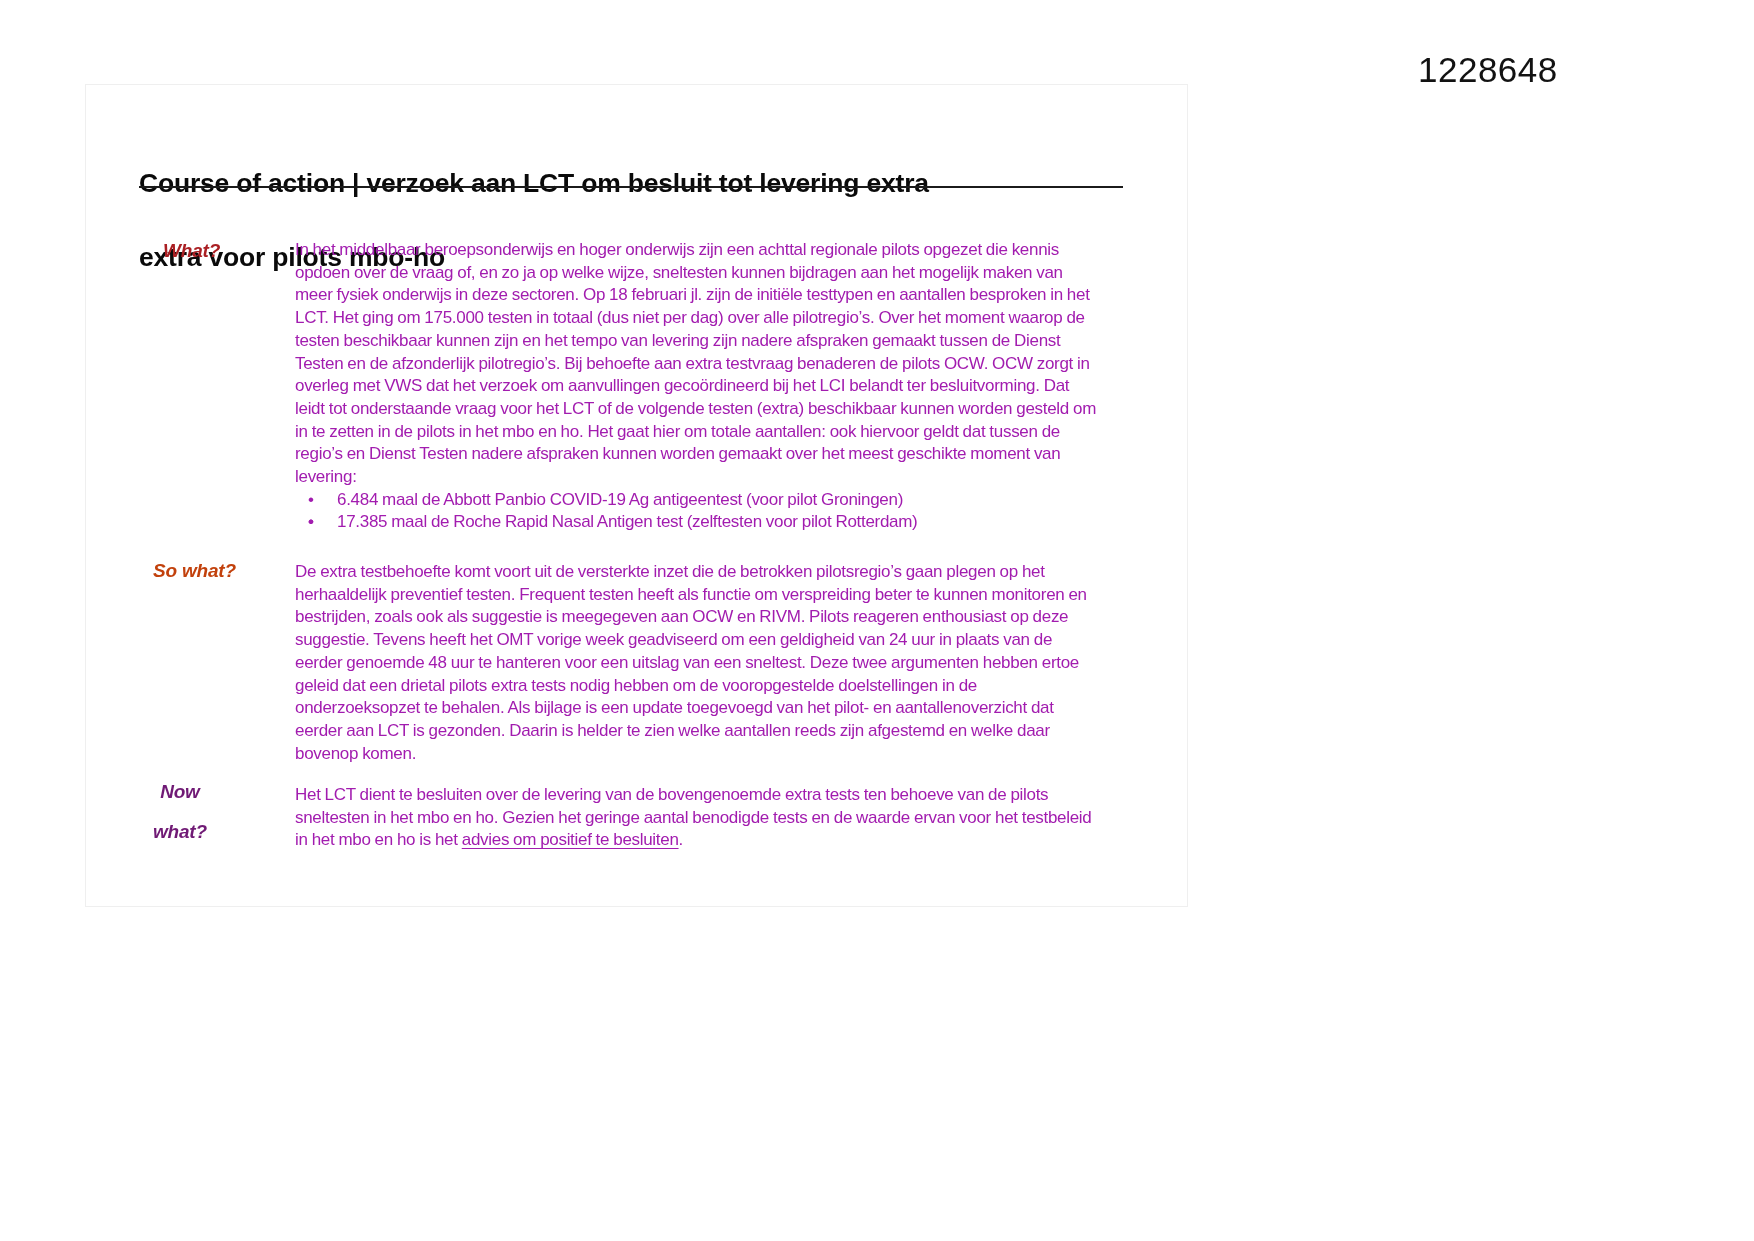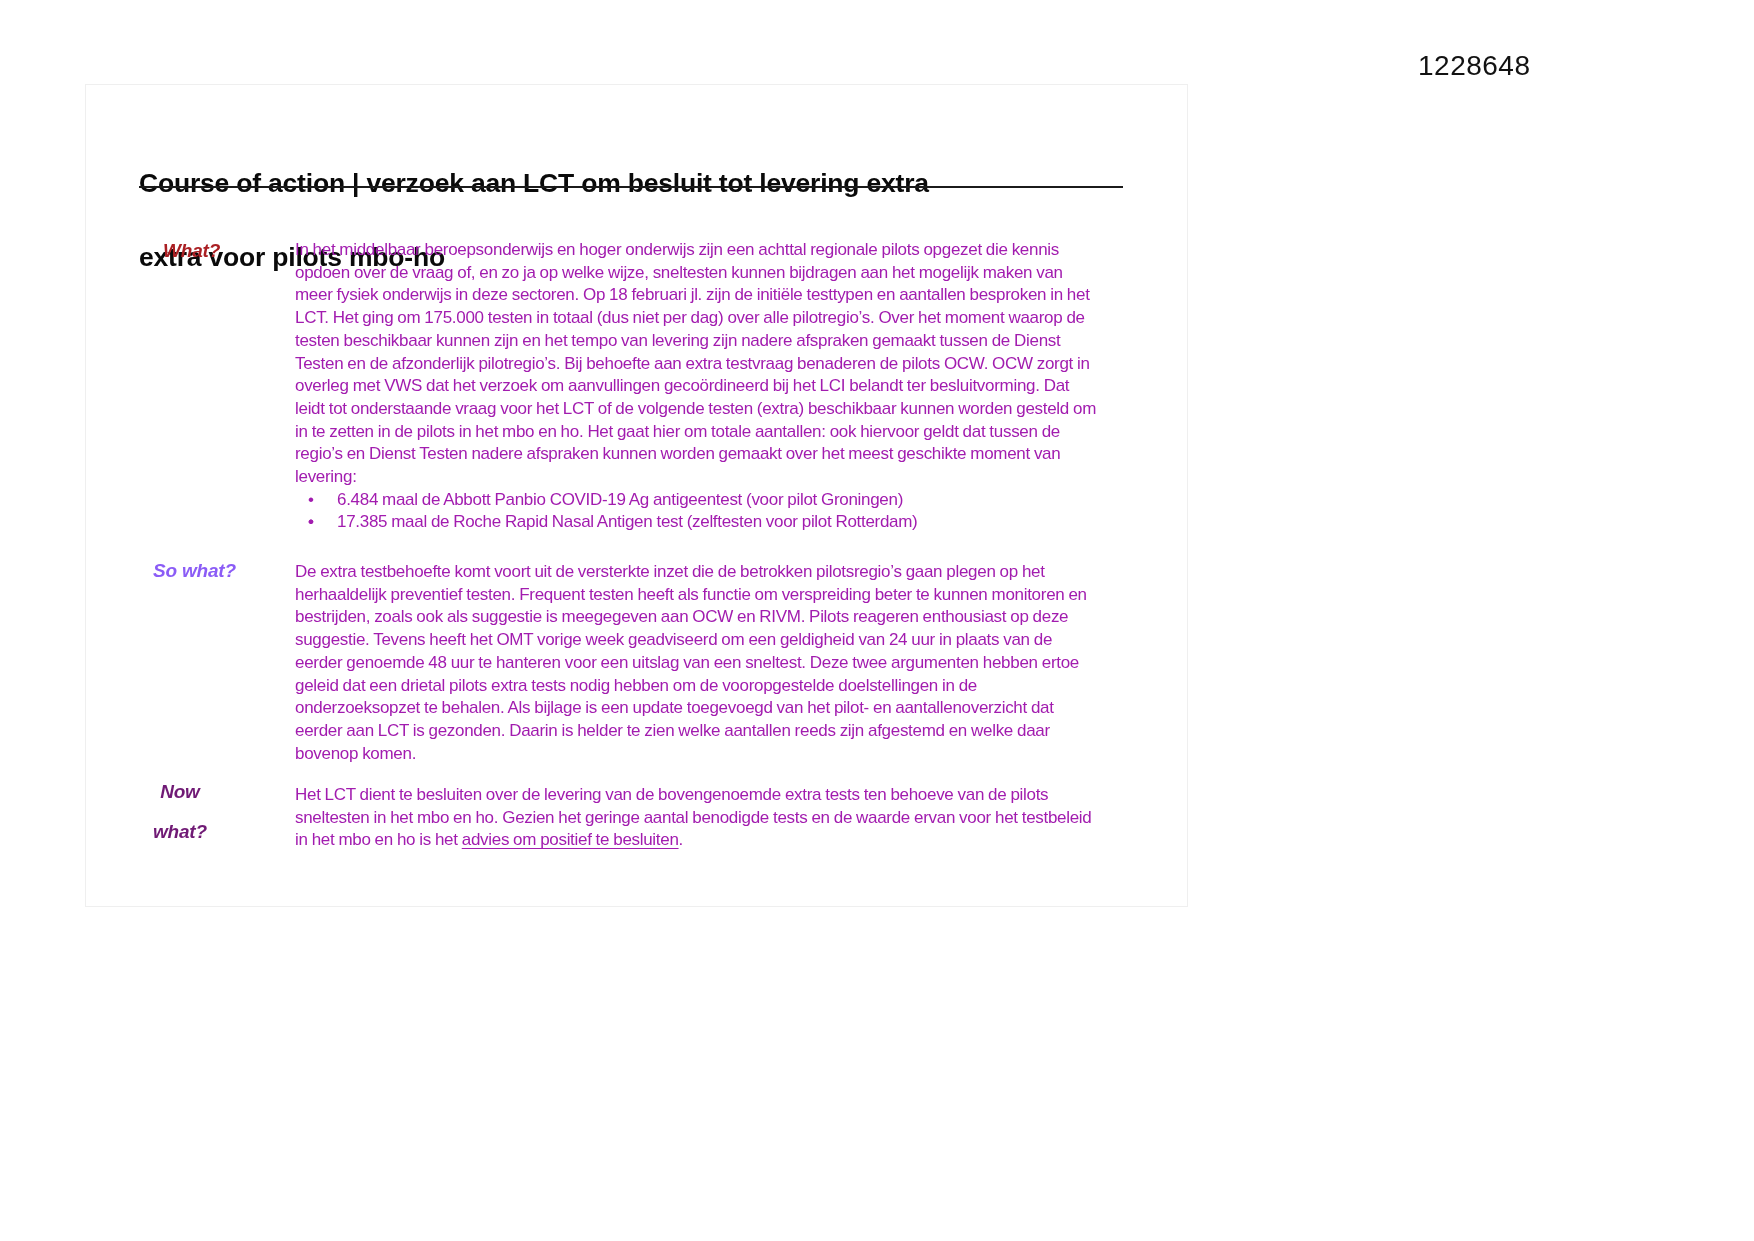--- a/index.html
+++ b/index.html
@@ -21,21 +21,21 @@
     top: 84px;
     width: 1101px;
     height: 821px;
     border: 1px solid #efefef;
     background: #ffffff;
   }
   .doc-number {
     position: absolute;
     left: 1418px;
     top: 50px;
-    font-size: 28px;
+    font-size: 35px;
     color: #121212;
     letter-spacing: 0.5px;
   }
   .title {
     position: absolute;
     left: 139px;
     top: 124px;
     width: 980px;
     margin: 0;
     font-size: 26.5px;
@@ -123,21 +123,21 @@
     <li>
       <span class="bullet-dot">•</span>
     </li>
     <li>
       <span class="bullet-dot">•</span>
       <span>17.385 maal de Roche Rapid Nasal Antigen test (zelftesten voor pilot Rotterdam)</span>
     </li>
   </ul>
 </div>
 
-<div class="section-label accent" id="label-so-what" style="color: #8b5cf6;">So what?</div>
+<div class="section-label accent" id="label-so-what" style="color: #c2410c;">So what?</div>
 
 <div class="body-col" id="body-so-what">
   <p>De extra testbehoefte komt voort uit de versterkte inzet die de betrokken pilotsregio’s gaan plegen op het herhaaldelijk preventief testen. Frequent testen heeft als functie om verspreiding beter te kunnen monitoren en bestrijden, zoals ook als suggestie is meegegeven aan OCW en RIVM. Pilots reageren enthousiast op deze suggestie. Tevens heeft het OMT vorige week geadviseerd om een geldigheid van 24 uur in plaats van de eerder genoemde 48 uur te hanteren voor een uitslag van een sneltest. Deze twee argumenten hebben ertoe geleid dat een drietal pilots extra tests nodig hebben om de vooropgestelde doelstellingen in de onderzoeksopzet te behalen. Als bijlage is een update toegevoegd van het pilot- en aantallenoverzicht dat eerder aan LCT is gezonden. Daarin is helder te zien welke aantallen reeds zijn afgestemd en welke daar bovenop komen.</p>
 </div>
 
 <div class="section-label accent" id="label-now-what" style="color: #701a75; text-align: center;">
   <span>Now</span>
   <span>what?</span>
 </div>
 

